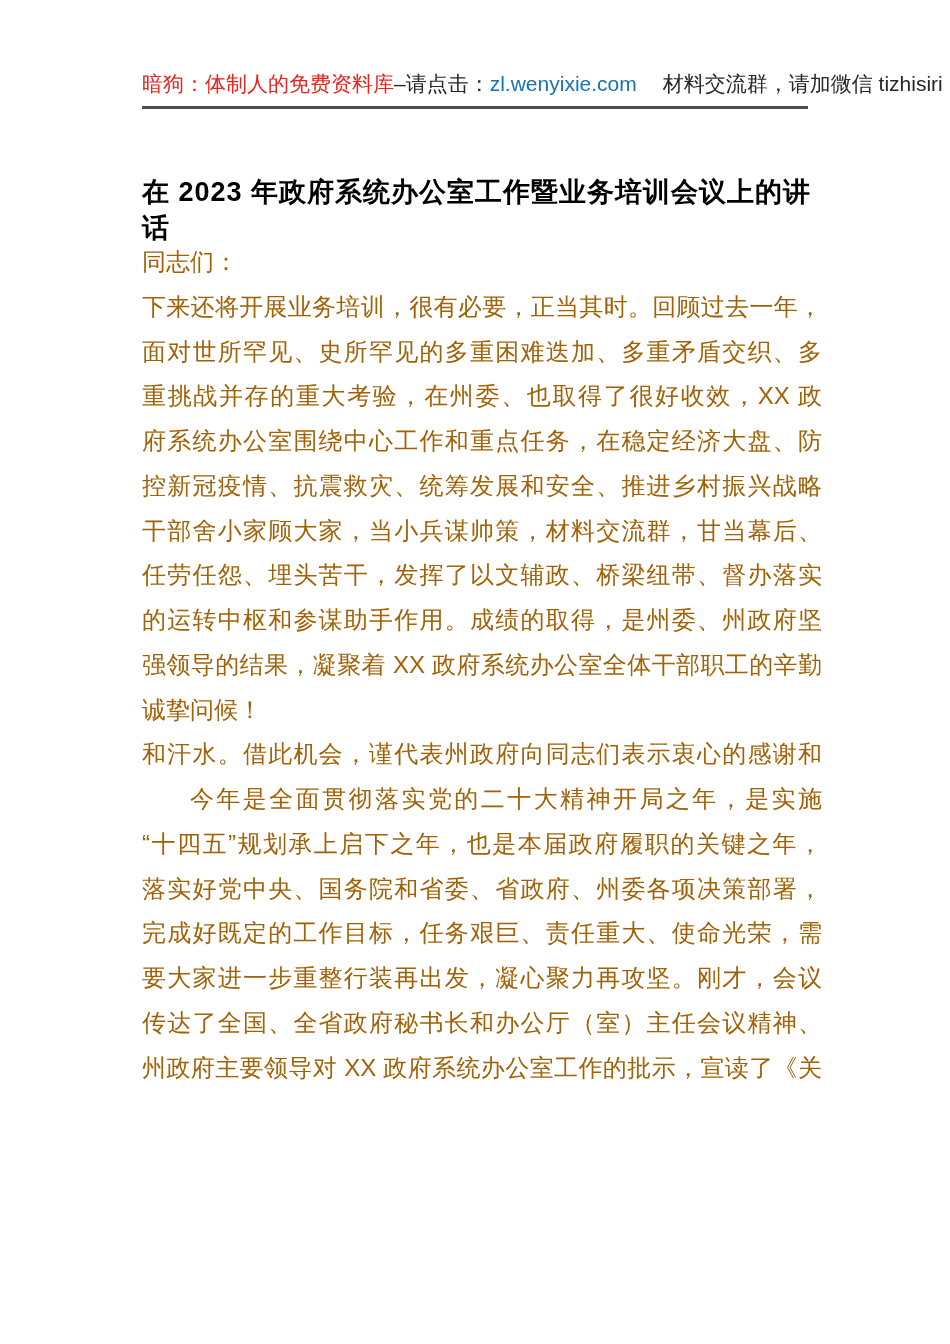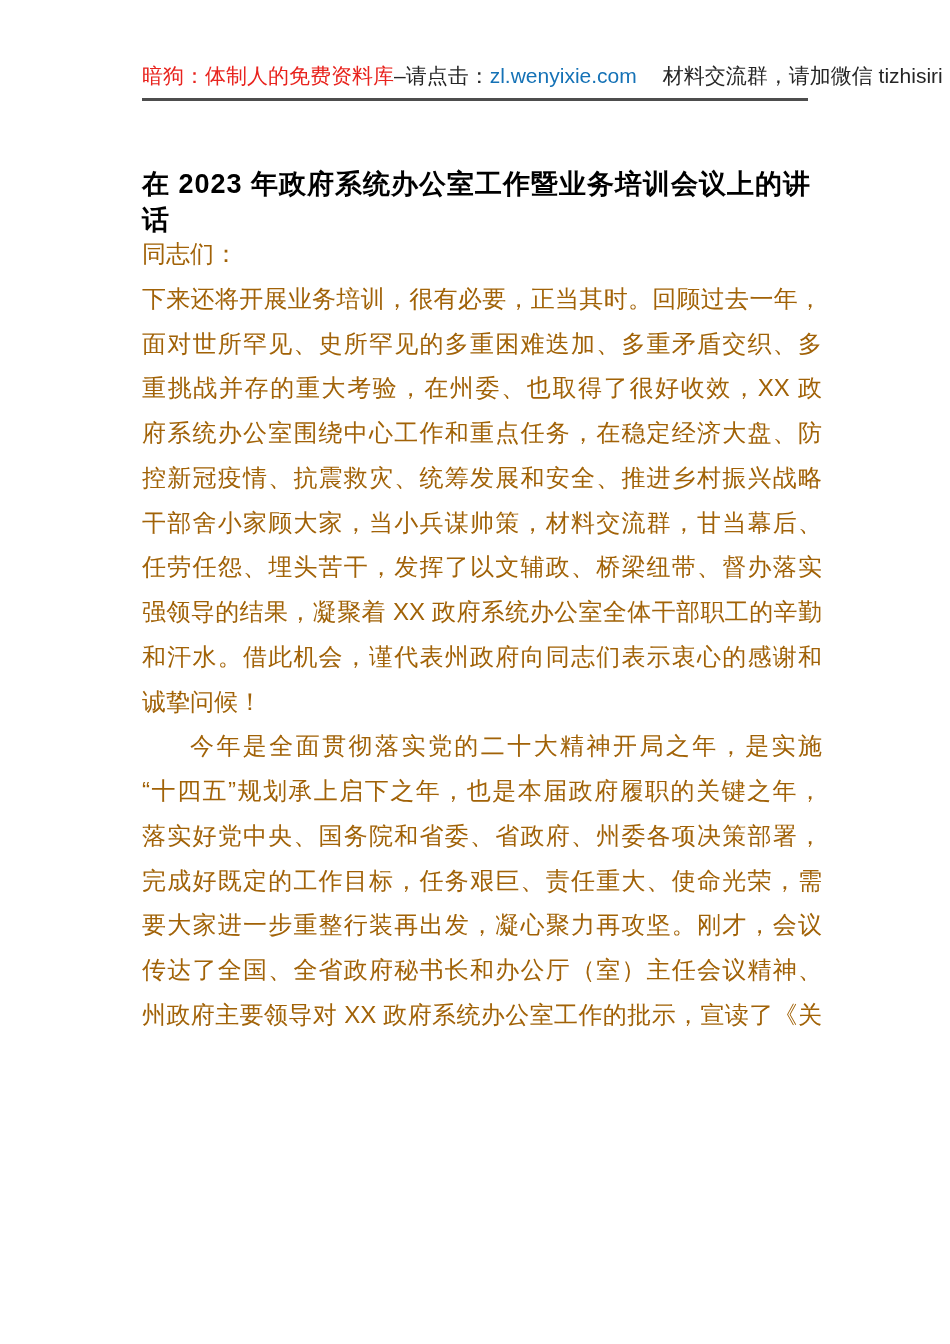--- a/index.html
+++ b/index.html
@@ -4,21 +4,21 @@
 <style>
   * { margin: 0; padding: 0; box-sizing: border-box; }
   html, body {
     font-family: "Liberation Sans", "DejaVu Sans", sans-serif;
     background: #ffffff;
   }
   .page {
     position: relative;
     width: 950px;
     height: 1292px;
-    margin: 0 auto;
+    margin: 8px auto;
     background: #ffffff;
     overflow: hidden;
   }
   
   .promo-header {
     position: absolute;
     top: 60px;
     left: 142px;
     width: 680px;
     font-size: 21px;
@@ -103,23 +103,24 @@
 
   <div class="doc-body" id="doc-body">
       <div class="text-line">同志们：</div>
       <div class="text-line fill">下来还将开展业务培训，很有必要，正当其时。回顾过去一年，</div>
       <div class="text-line fill">面对世所罕见、史所罕见的多重困难迭加、多重矛盾交织、多</div>
       <div class="text-line fill">重挑战并存的重大考验，在州委、也取得了很好收效，XX 政</div>
       <div class="text-line fill">府系统办公室围绕中心工作和重点任务，在稳定经济大盘、防</div>
       <div class="text-line fill">控新冠疫情、抗震救灾、统筹发展和安全、推进乡村振兴战略</div>
       <div class="text-line fill">干部舍小家顾大家，当小兵谋帅策，材料交流群，甘当幕后、</div>
       <div class="text-line fill">任劳任怨、埋头苦干，发挥了以文辅政、桥梁纽带、督办落实</div>
+      <div class="text-line fill">的运转中枢和参谋助手作用。成绩的取得，是州委、州政府坚</div>
       <div class="text-line fill">强领导的结果，凝聚着 XX 政府系统办公室全体干部职工的辛勤</div>
+      <div class="text-line">诚挚问候！</div>
       <div class="text-line fill">和汗水。借此机会，谨代表州政府向同志们表示衷心的感谢和</div>
-      <div class="text-line">诚挚问候！</div>
       <div class="text-line fill indent">今年是全面贯彻落实党的二十大精神开局之年，是实施</div>
       <div class="text-line fill">“十四五”规划承上启下之年，也是本届政府履职的关键之年，</div>
       <div class="text-line fill">落实好党中央、国务院和省委、省政府、州委各项决策部署，</div>
       <div class="text-line fill">完成好既定的工作目标，任务艰巨、责任重大、使命光荣，需</div>
       <div class="text-line fill">要大家进一步重整行装再出发，凝心聚力再攻坚。刚才，会议</div>
       <div class="text-line fill">传达了全国、全省政府秘书长和办公厅（室）主任会议精神、</div>
       <div class="text-line fill">州政府主要领导对 XX 政府系统办公室工作的批示，宣读了《关</div>
     </div>
 
 </div>

